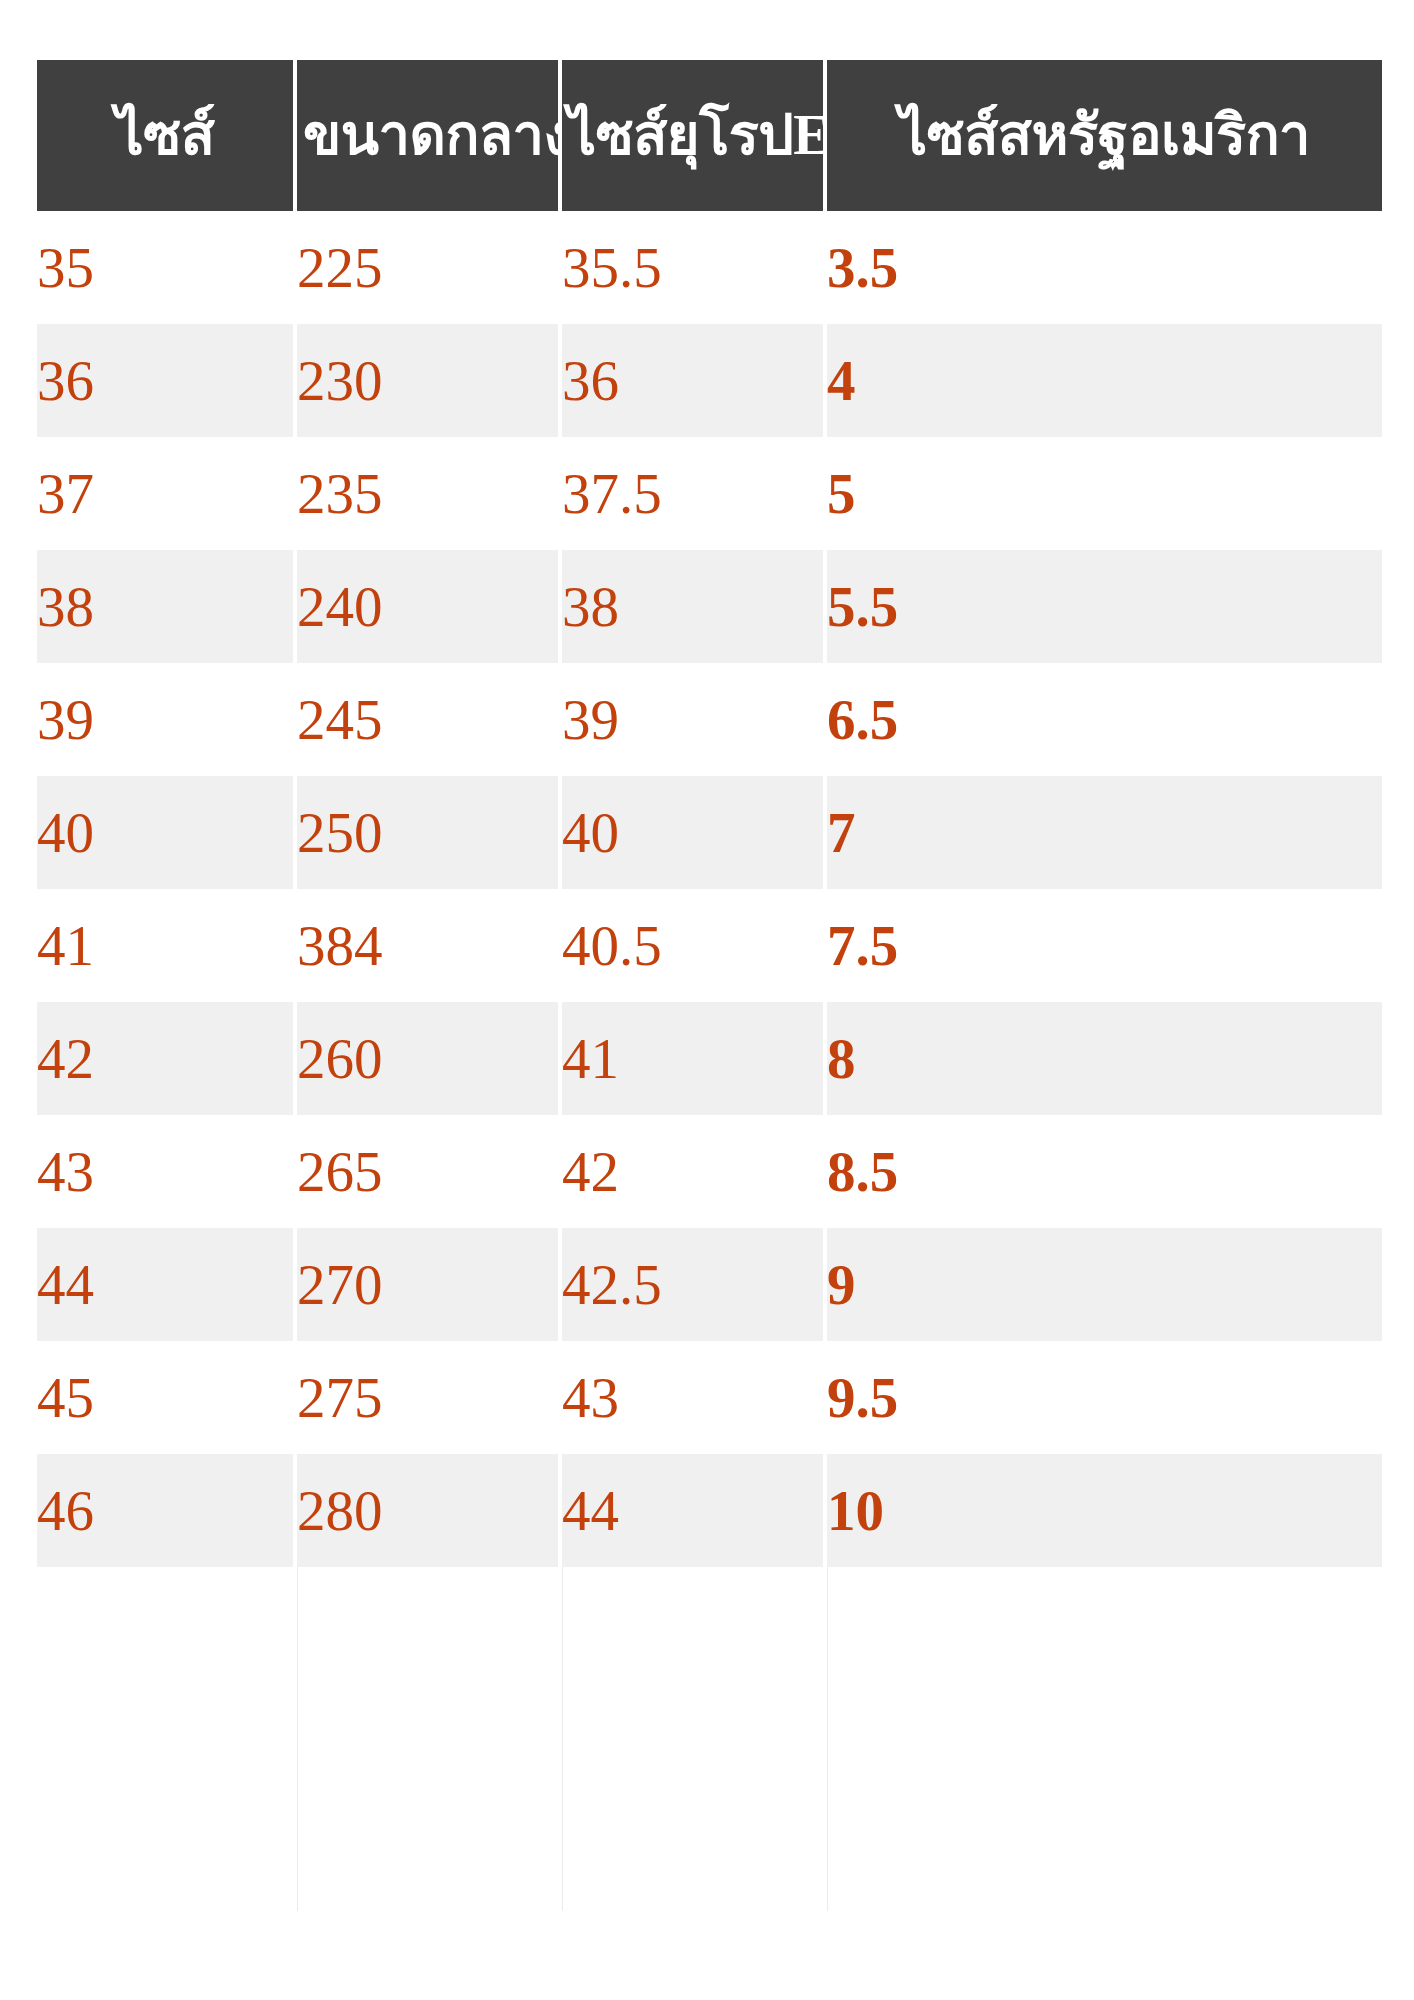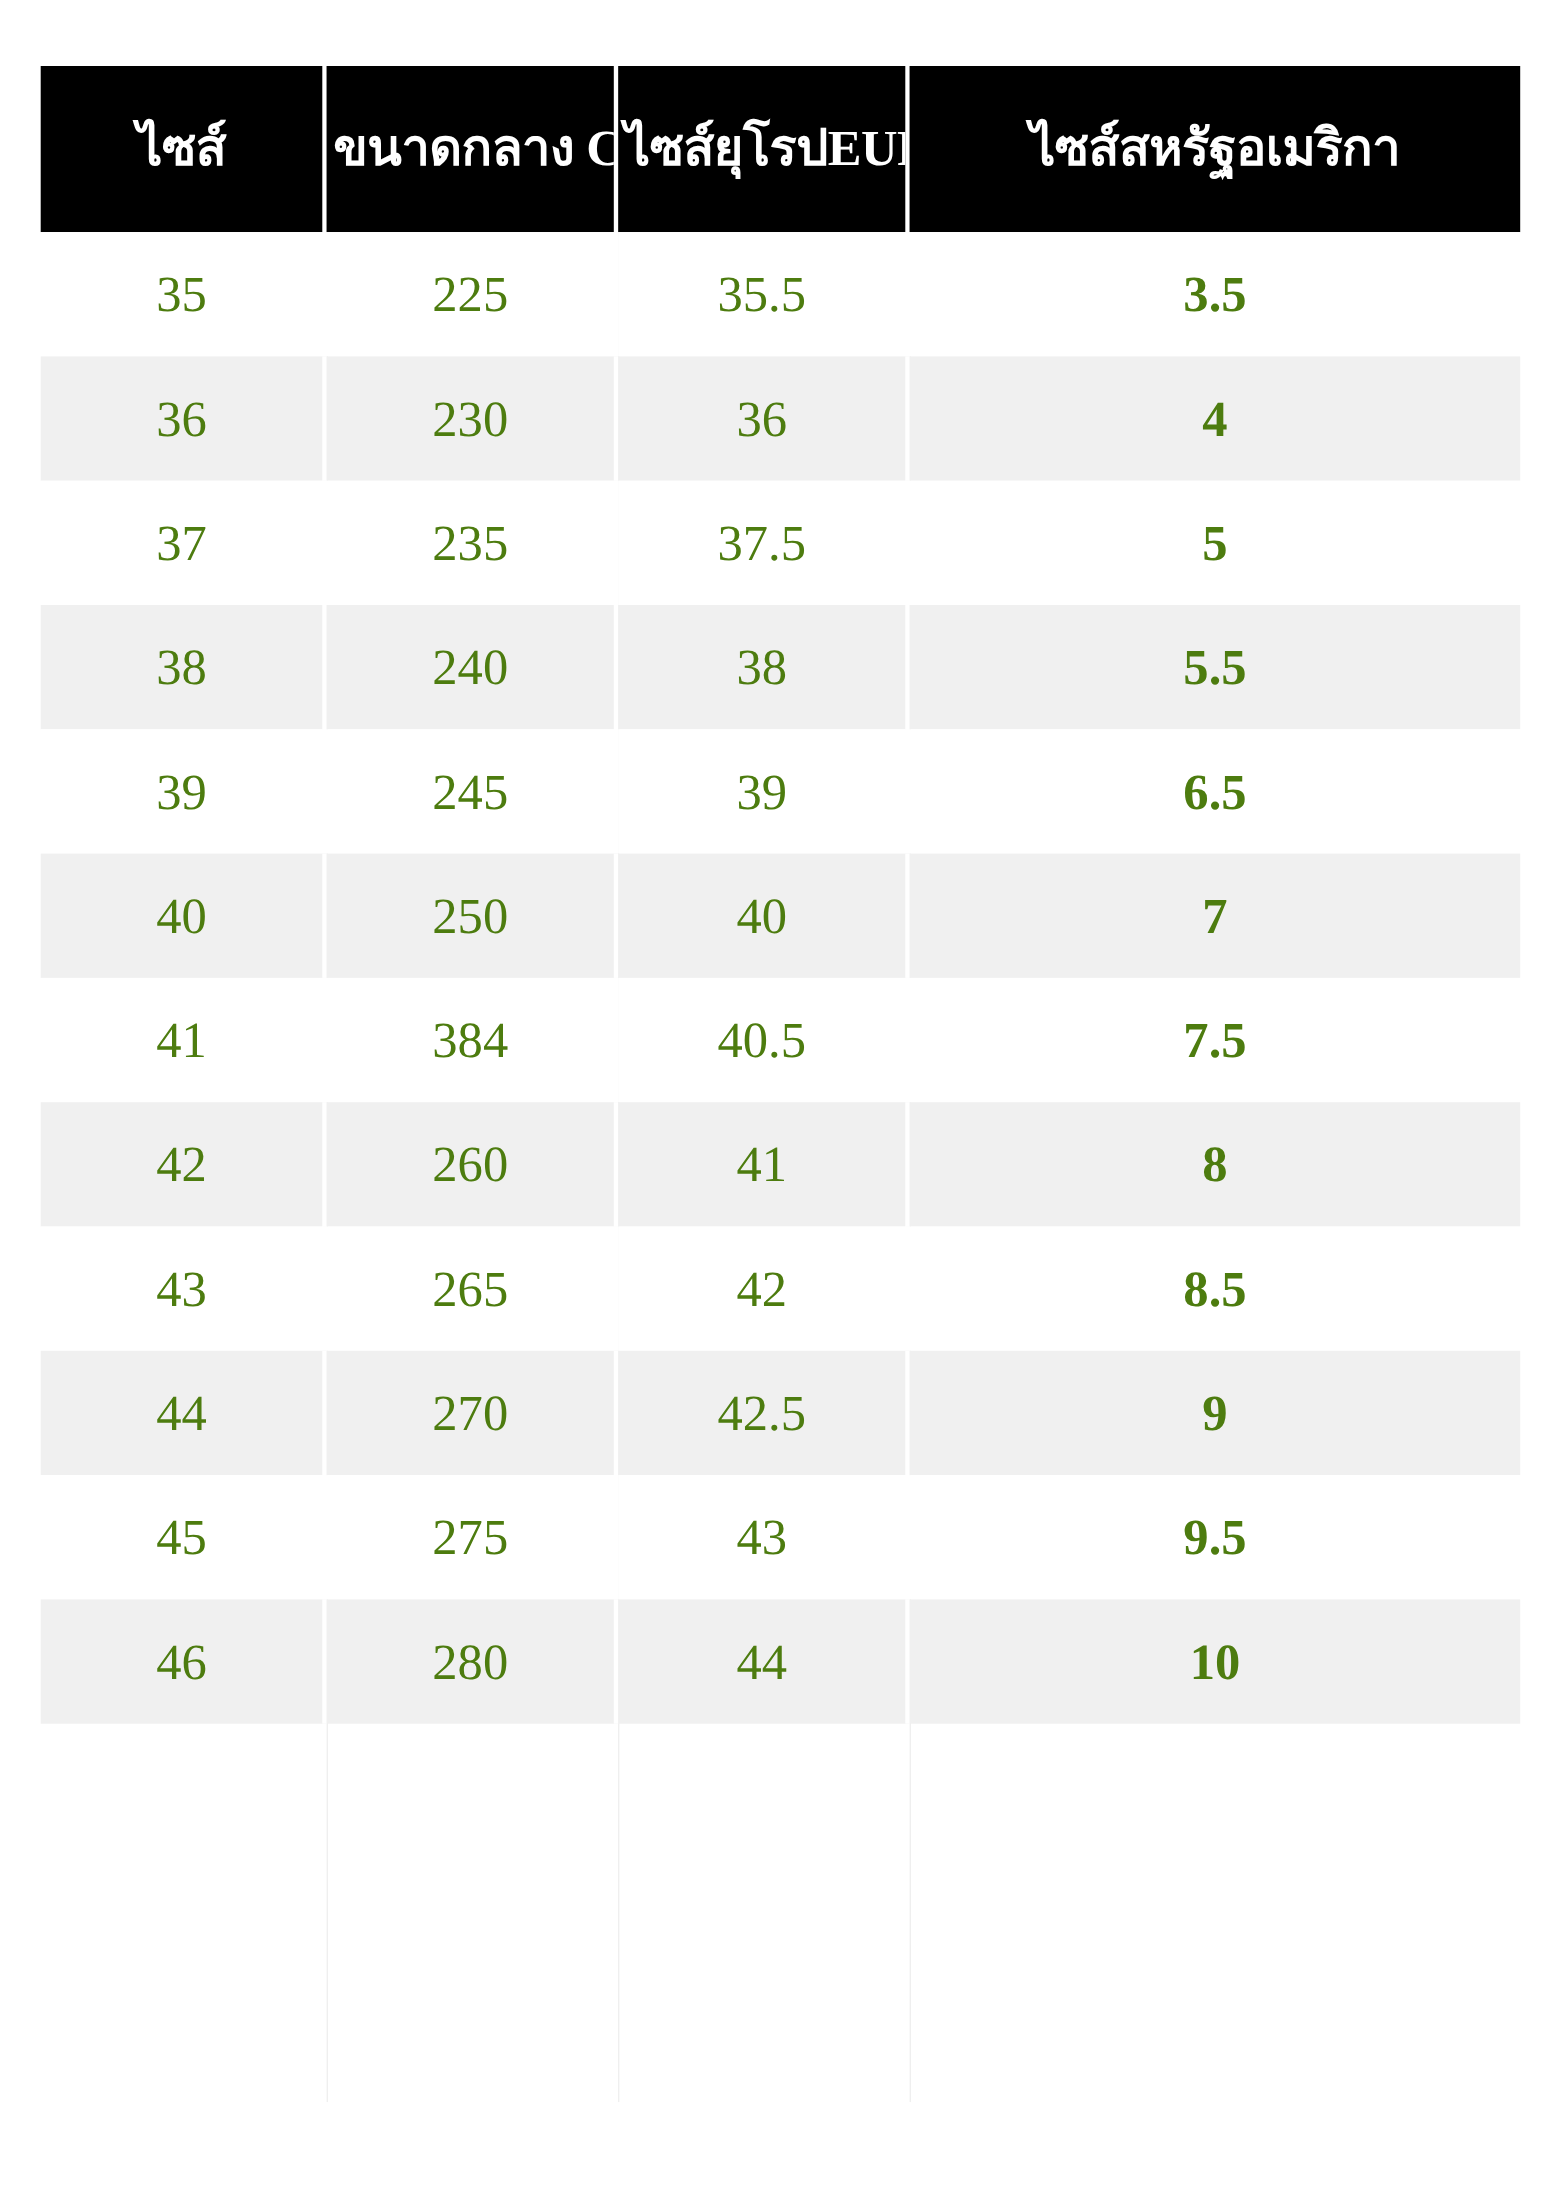--- a/index.html
+++ b/index.html
@@ -30,25 +30,25 @@
     border-collapse: separate;
     border-spacing: 0;
     table-layout: fixed;
   }
 
   
   .size-table thead tr {
     height: 151px;
   }
   .size-table thead th {
-    background: #000000;
+    background: #404040;
     color: #ffffff;
     font-family: "Liberation Serif", "DejaVu Serif", serif;
     font-weight: 700;
-    font-size: 46px;
+    font-size: 56px;
     line-height: 1.1;
     text-align: center;
     vertical-align: middle;
     padding: 0 6px;
     border-right: 4px solid #ffffff;
     letter-spacing: -0.5px;
     white-space: nowrap;
     overflow: hidden;
   }
   .size-table thead th:last-child {
@@ -57,26 +57,25 @@
   .size-table thead th.col-size      { width: 260px; }
   .size-table thead th.col-chn       { width: 265px; }
   .size-table thead th.col-eur       { width: 265px; }
   .size-table thead th.col-us        { width: 555px; margin-top: 40px; }
 
   
   .size-table tbody tr {
     height: 113px;
   }
   .size-table tbody td {
-    text-align: center;
     vertical-align: middle;
     font-family: "Liberation Serif", "DejaVu Serif", serif;
     font-weight: 400;
-    font-size: 46px;
-    color: #4d7c0f;
+    font-size: 57px;
+    color: #c2410c;
     border-right: 4px solid #ffffff;
     background: #ffffff;
     padding: 0;
   }
   .size-table tbody td:last-child {
     border-right: none;
     font-weight: bold;
   }
   .size-table tbody tr.alt td {
     background: #f0f0f0;

